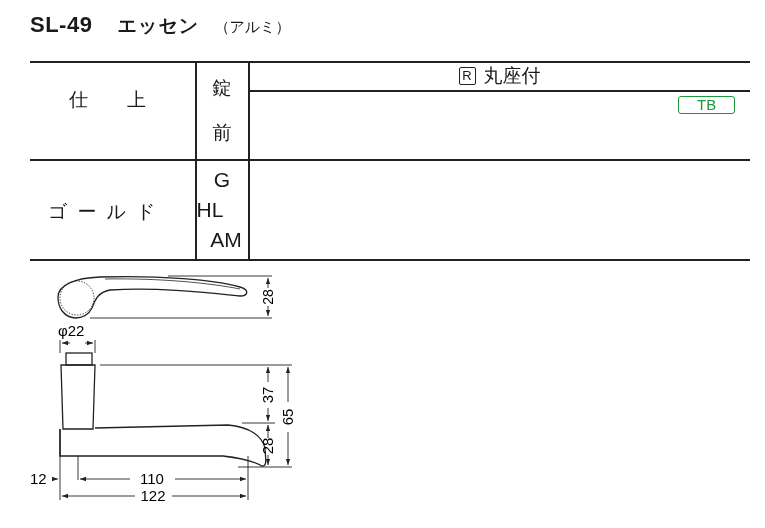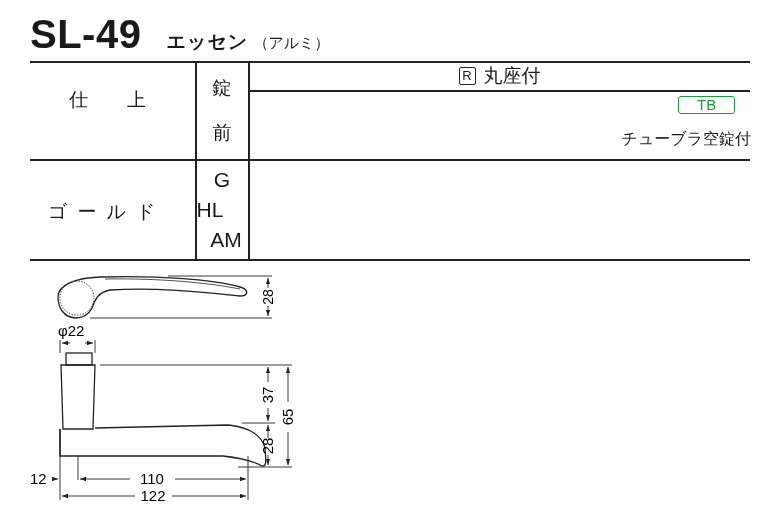--- a/index.html
+++ b/index.html
@@ -1,21 +1,21 @@
 <!DOCTYPE html>
 <html><head>
 <meta charset="utf-8">
 <style>
   html, body { margin:0; padding:0; background:#ffffff; }
   body { width:765px; height:528px; position:relative; overflow:hidden;
          font-family:"DejaVu Sans", sans-serif; color:#1a1a1a; }
   .title { position:absolute; left:30px; top:12px; height:36px; white-space:nowrap; }
-  .title .code { font-family:"Liberation Sans", sans-serif; font-weight:bold; font-size:40px; letter-spacing:0.5px; vertical-align:baseline; }
+  .title .code { font-family:"Liberation Sans", sans-serif; font-weight:bold; font-size:22px; letter-spacing:0.5px; vertical-align:baseline; }
   .title .name { font-weight:bold; font-size:19px; margin-left:20px; letter-spacing:1px; }
-  .title .mat { font-size:15px; margin-left:0; }
+  .title .mat { font-size:15px; margin-left:10px; }
 
   .tbl { position:absolute; left:0; top:0; width:765px; height:265px; }
   .hline { position:absolute; height:1.5px; background:#222; }
   .vline { position:absolute; width:1.5px; background:#222; }
   .cell { position:absolute; display:flex; align-items:center; justify-content:center; font-size:19px; }
   .kana { letter-spacing:10px; }
   .alpha { font-family:"Liberation Sans", sans-serif; font-size:21px; }
   .rbox { display:inline-block; width:15px; height:16px; border:1.3px solid #222; border-radius:2px;
           font-family:"Liberation Sans", sans-serif; font-size:13px; line-height:16px; text-align:center; margin-right:8px; vertical-align:2px; }
   .tbbox { position:absolute; left:678px; top:96px; border:1.5px solid #1a9a3a; border-radius:3px; color:#1a9a3a;
@@ -42,21 +42,20 @@
 
   <div class="cell kana" style="left:30px; top:51px; width:165px; height:97px;">仕　上</div>
   <div class="cell" style="left:196px; top:70px; width:52px; height:36px;">錠</div>
   <div class="cell" style="left:196px; top:115px; width:52px; height:36px;">前</div>
 
   <div class="cell" style="left:249px; top:62px; width:501px; height:28px;">
     <span class="rbox">R</span>
     <span>丸座付</span>
   </div>
   <span class="tbbox">TB</span>
-  <span class="tubular">チューブラ空錠付</span>
 
   <div class="cell kana" style="left:48px; top:166px; width:140px; height:28px; justify-content:flex-start;margin-top:32px;">ゴールド</div>
   <div class="cell alpha" style="left:196px; top:166px; width:52px; height:28px;">G</div>
   <div class="cell alpha" style="left:196px; top:196px; width:28px; height:28px;text-align:center;">HL</div>
   <div class="cell alpha" style="left:196px; top:226px; width:60px; height:28px;">AM</div>
 </div>
 
 <svg width="765" height="528" style="position:absolute; left:0; top:0;">
   <defs>
     <marker id="ar" markerWidth="8" markerHeight="8" refX="7" refY="4" orient="auto">

